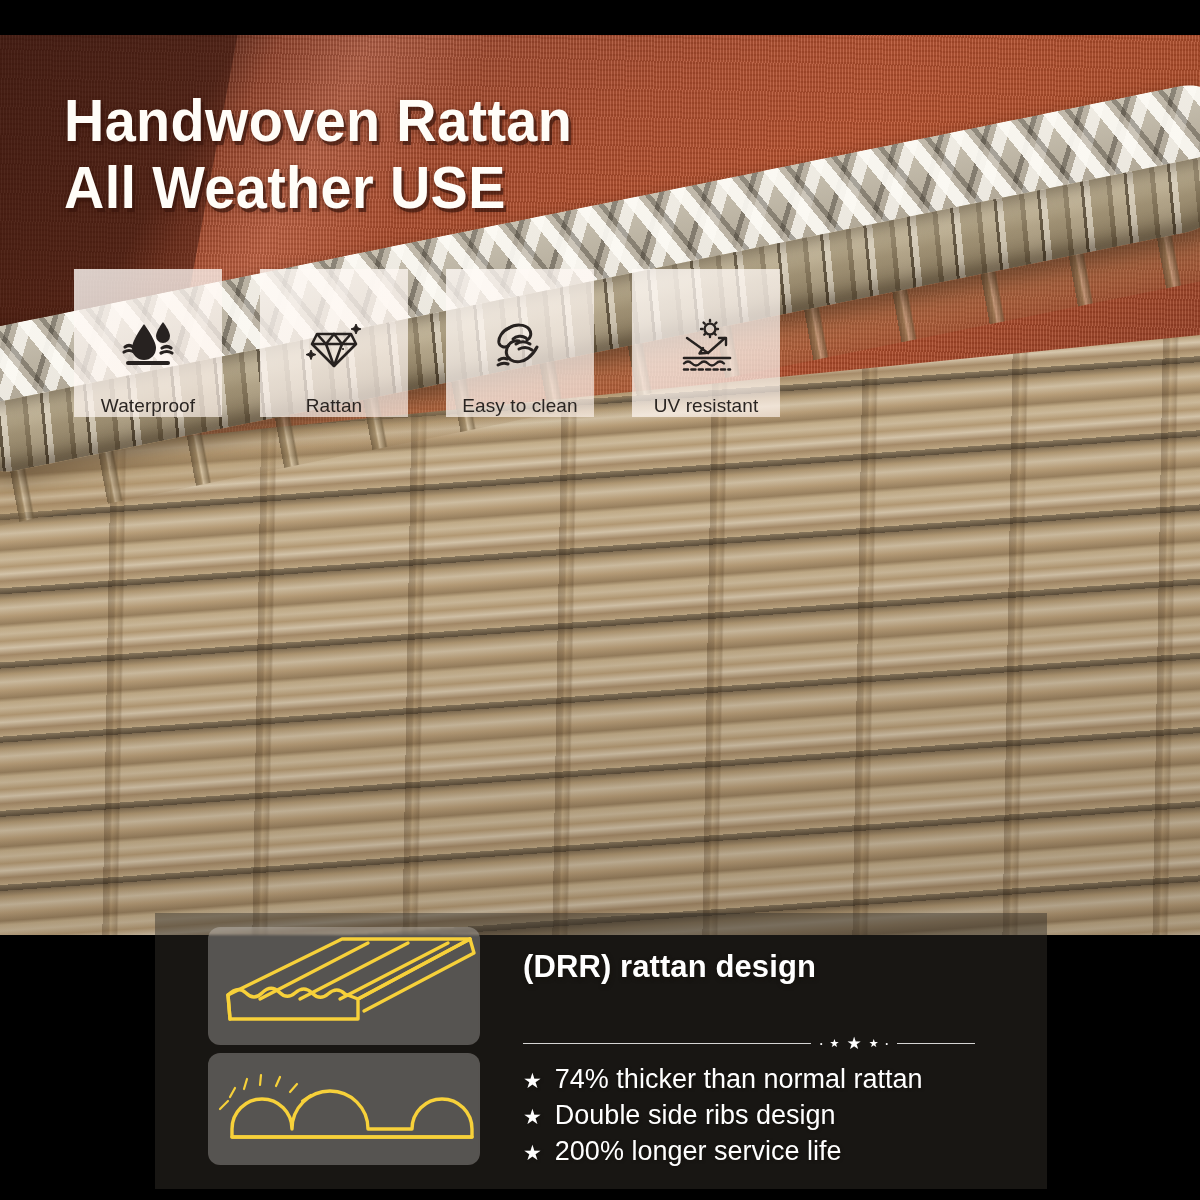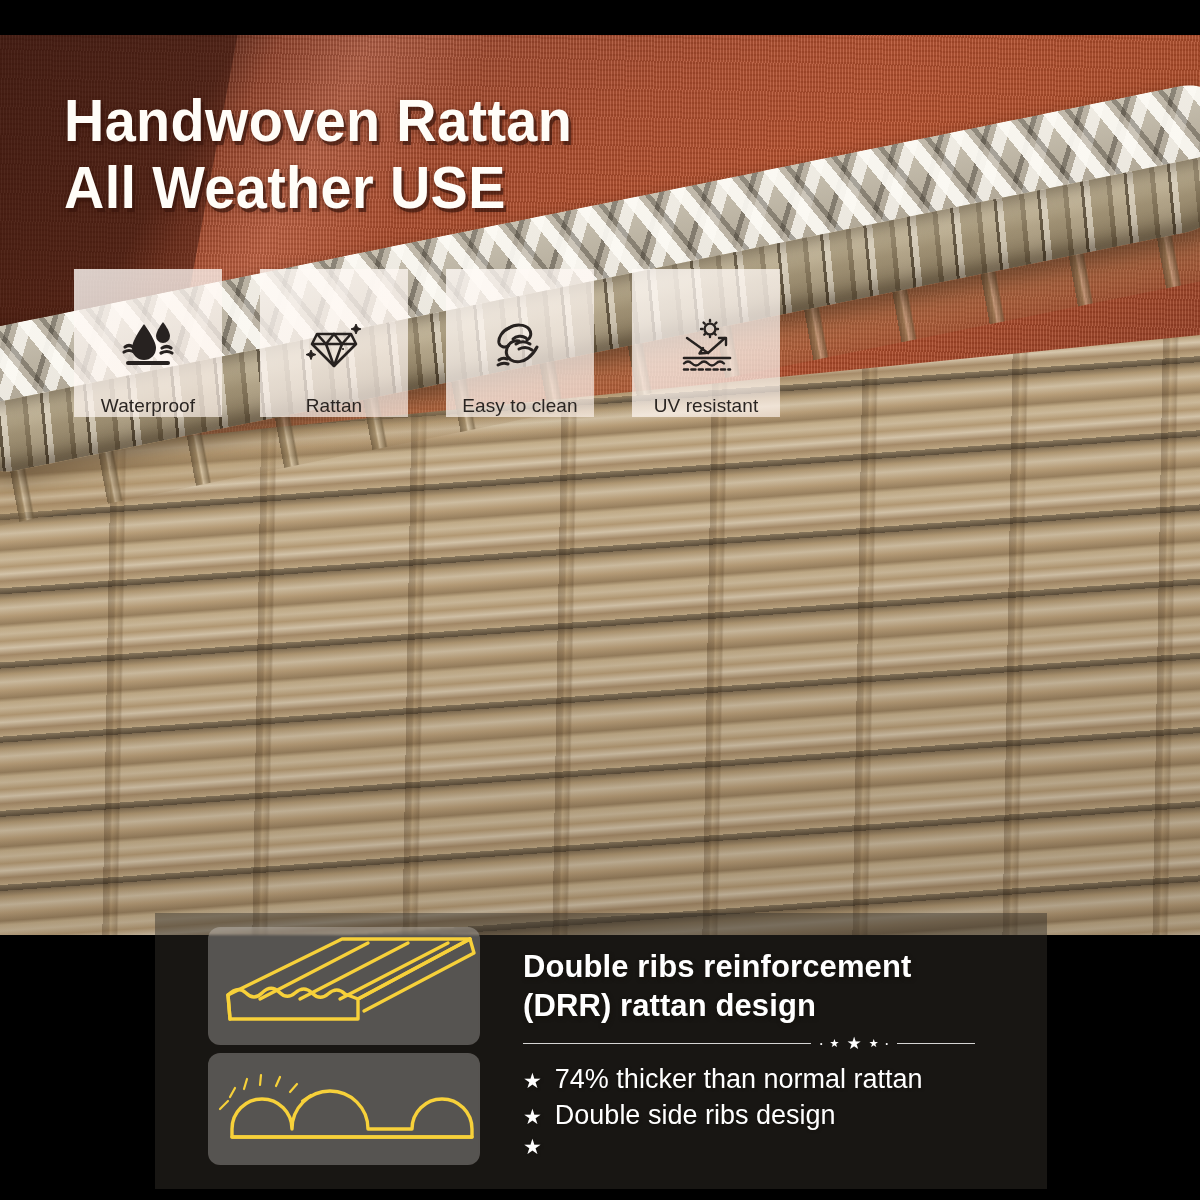--- a/index.html
+++ b/index.html
@@ -302,21 +302,20 @@
         <path d="M36 36 L39 26"></path>
         <path d="M52 32 L53 22"></path>
         <path d="M68 33 L72 24"></path>
         <path d="M82 39 L89 31"></path>
         <path d="M94 48 L103 42"></path>
       </g>
     </svg>
   </div>
 
   <div class="drr-title">
-    <div>Double ribs reinforcement</div>
     <div>(DRR) rattan design</div>
   </div>
 
   <div class="divider">
     <div class="line"></div>
     <div class="dots">
       <span class="s-sm">•</span>
       <span class="s-md">★</span>
       <span class="s-lg">★</span>
       <span class="s-md">★</span>
@@ -329,16 +328,17 @@
     <div class="bullet">
       <span class="star">★</span>
       <span>74% thicker than normal rattan</span>
     </div>
     <div class="bullet">
       <span class="star">★</span>
       <span>Double side ribs design</span>
     </div>
     <div class="bullet">
       <span class="star">★</span>
+      <span>200% longer service life</span>
     </div>
   </div>
 
 </div>
 
 </body></html>

